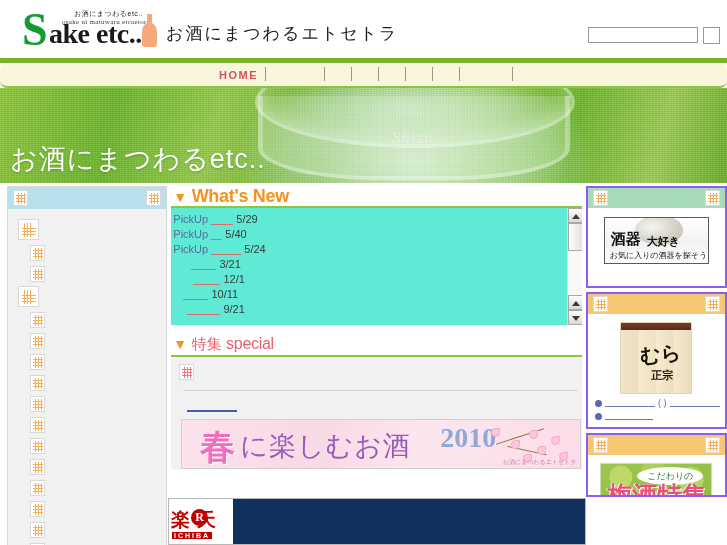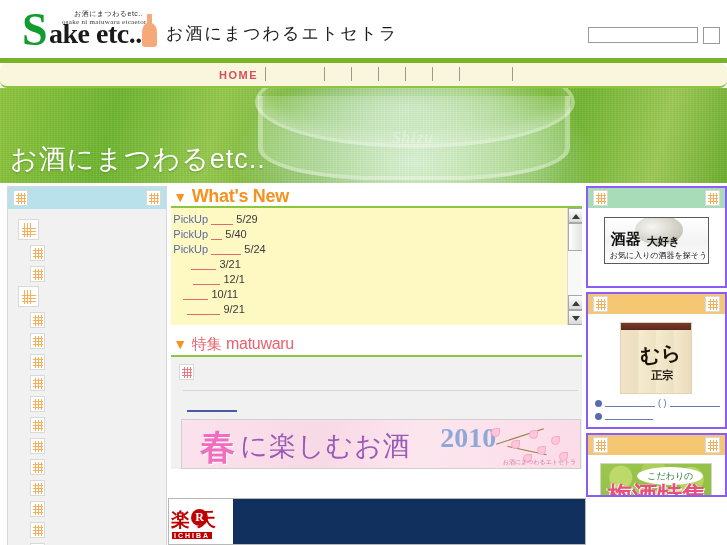--- a/index.html
+++ b/index.html
@@ -272,21 +272,21 @@
     font-size: 18px; color: #f6921e;
     font-weight: bold; letter-spacing: -0.3px;
   }
   .sec-title .jp-red { font-size: 15px; color: #e8626c; }
   .sec-title .eng-red {
     font-size: 16px; color: #e8626c; letter-spacing: -0.3px;
   }
   .news-area {
     position: relative;
     height: 117px;
-    background: #fef9c3;
+    background: #5eead4;
     overflow: hidden;
   }
   .news-list { padding: 4px 0 0 2px; }
   .news-row {
     font-size: 11px;
     line-height: 15px;
     white-space: nowrap;
     color: #4a5a8a;
   }
   .news-pick { color: #5a6aa0; }
@@ -753,21 +753,21 @@
             </div>
           <div class="sb-btn down">
               <span class="arrow"></span>
             </div>
         </div>
       </div>
 
       <div class="sec-title" style="margin-top:10px">
         <span class="tri">▼</span>
         <span class="jp-red">特集</span>
-        <span class="eng-red">matuwaru</span>
+        <span class="eng-red">special</span>
       </div>
 
       <div class="special-body">
         <span class="bimg red"></span>
         <hr class="hr-dot">
         <span class="blue-link"></span>
 
         <div class="spring-banner">
           <span class="sb-haru">春</span>
           <span class="sb-rest">に楽しむお酒</span>

